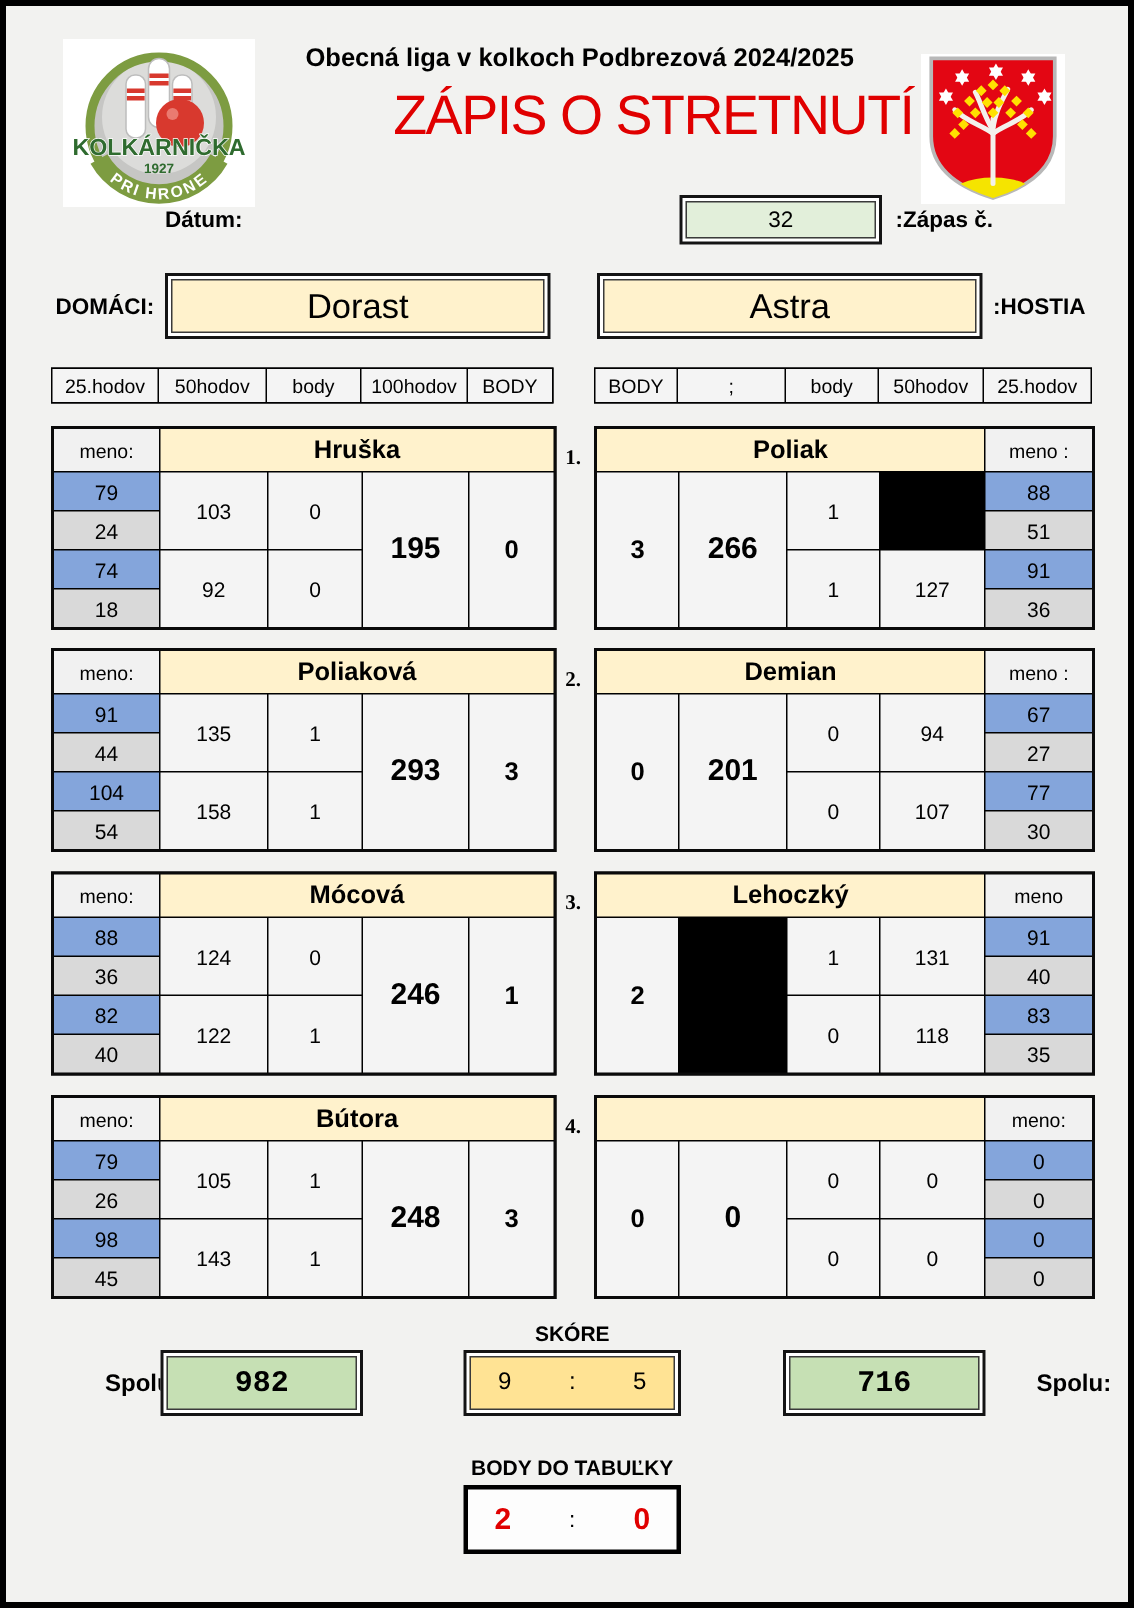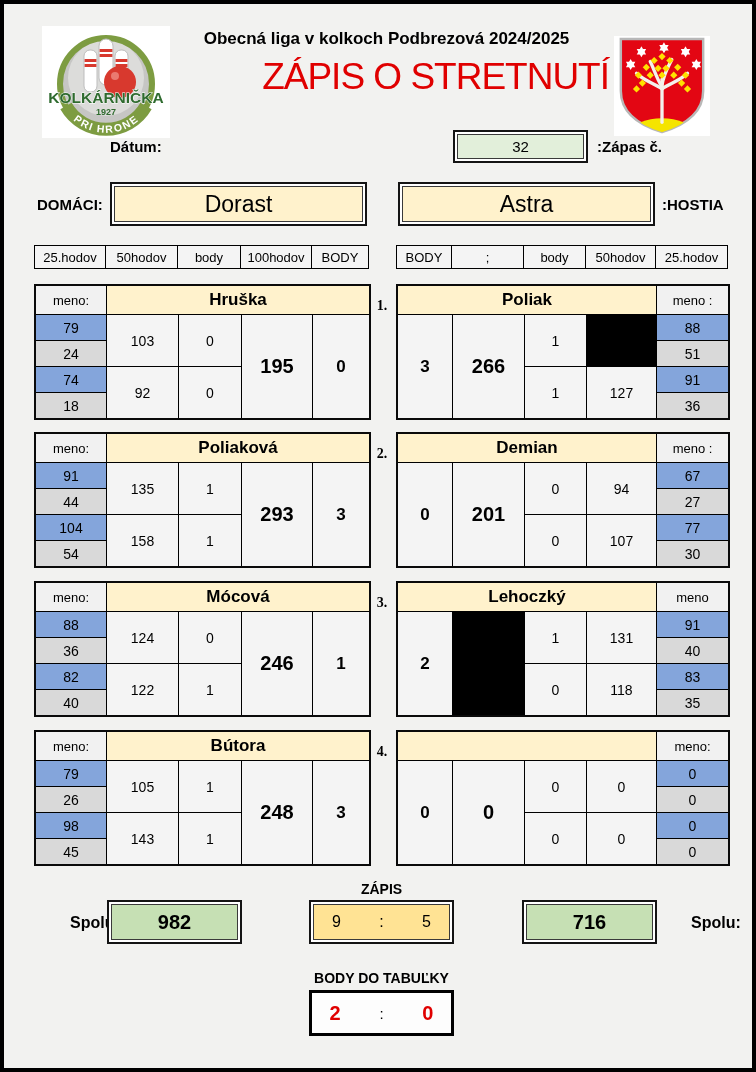--- a/index.html
+++ b/index.html
@@ -16,21 +16,21 @@
   .league-title { left:160px; top:25px; width:445px; text-align:center; font-size:17px; font-weight:bold; }
   .match-title  { left:160px; top:52px; width:445px; text-align:right; font-size:37px; font-weight:normal; color:#e00000; letter-spacing:-1px; }
 
   .lbl  { font-weight: bold; font-size: 15px; }
   .lbl2 { font-weight: bold; font-size: 16px; margin-left: 24px; }
 
   .dbox { border: 2px solid #141414; background: #fff; padding: 2px; }
   .dbox .in { width: 100%; height: 100%; border: 1px solid #3a3a3a;
               display: flex; align-items: center; justify-content: center; font-size: 15px; }
   .bg-greenL .in { background: #e2efda; }
-  .bg-green  .in { background: #c6e0b4; font-weight: bold; font-size: 20px; }
+  .bg-green  .in { background: #c6e0b4; font-weight: bold; font-size: 20px; font-family: Liberation Mono, monospace; }
   .bg-yellow .in { background: #fff2cc; font-size: 23px; }
   .bg-gold   .in { background: #ffe394; }
 
   .hdr-row { display: grid; grid-template-rows: 22px; gap: 1px; background: #000; border: 1px solid #000; }
   .hdr-row .c { background: #f4f4f4; display: flex; align-items: center; justify-content: center; font-size: 13px; }
   .cols-hl { grid-template-columns: 70px 71px 62px 70px 56px; }
   .cols-hr { grid-template-columns: 54px 71px 61px 69px 71px; }
 
   .tbl { display: grid; gap: 1px; background: #000; border: 2px solid #0a0a0a; }
   .tbl .c { background: #f4f4f4; display: flex; align-items: center; justify-content: center; font-size: 14px; }
@@ -281,21 +281,21 @@
     <div class="c" style="grid-area:2/3/4/4">0</div>
     <div class="c" style="grid-area:4/3/6/4">0</div>
     <div class="c" style="grid-area:2/4/4/5">0</div>
     <div class="c" style="grid-area:4/4/6/5">0</div>
     <div class="c blue" style="grid-area:2/5/3/6">0</div>
     <div class="c gray" style="grid-area:3/5/4/6">0</div>
     <div class="c blue" style="grid-area:4/5/5/6">0</div>
     <div class="c gray" style="grid-area:5/5/6/6">0</div>
   </div>
 
-  <div class="abs sec-title" style="left:305px;top:877px;width:145px">ZÁPIS</div>
+  <div class="abs sec-title" style="left:305px;top:877px;width:145px">SKÓRE</div>
   <div class="abs lbl2" style="left:42px;top:910px">Spolu:</div>
   <div class="abs dbox bg-green" style="left:103px;top:896px;width:135px;height:44px">
     <div class="in">982</div>
   </div>
   <div class="abs dbox bg-gold score-box" style="left:305px;top:896px;width:145px;height:44px">
     <div class="in">
       <div class="trio" style="font-size:16px">
         <span>9</span>
         <span>:</span>
         <span>5</span>

